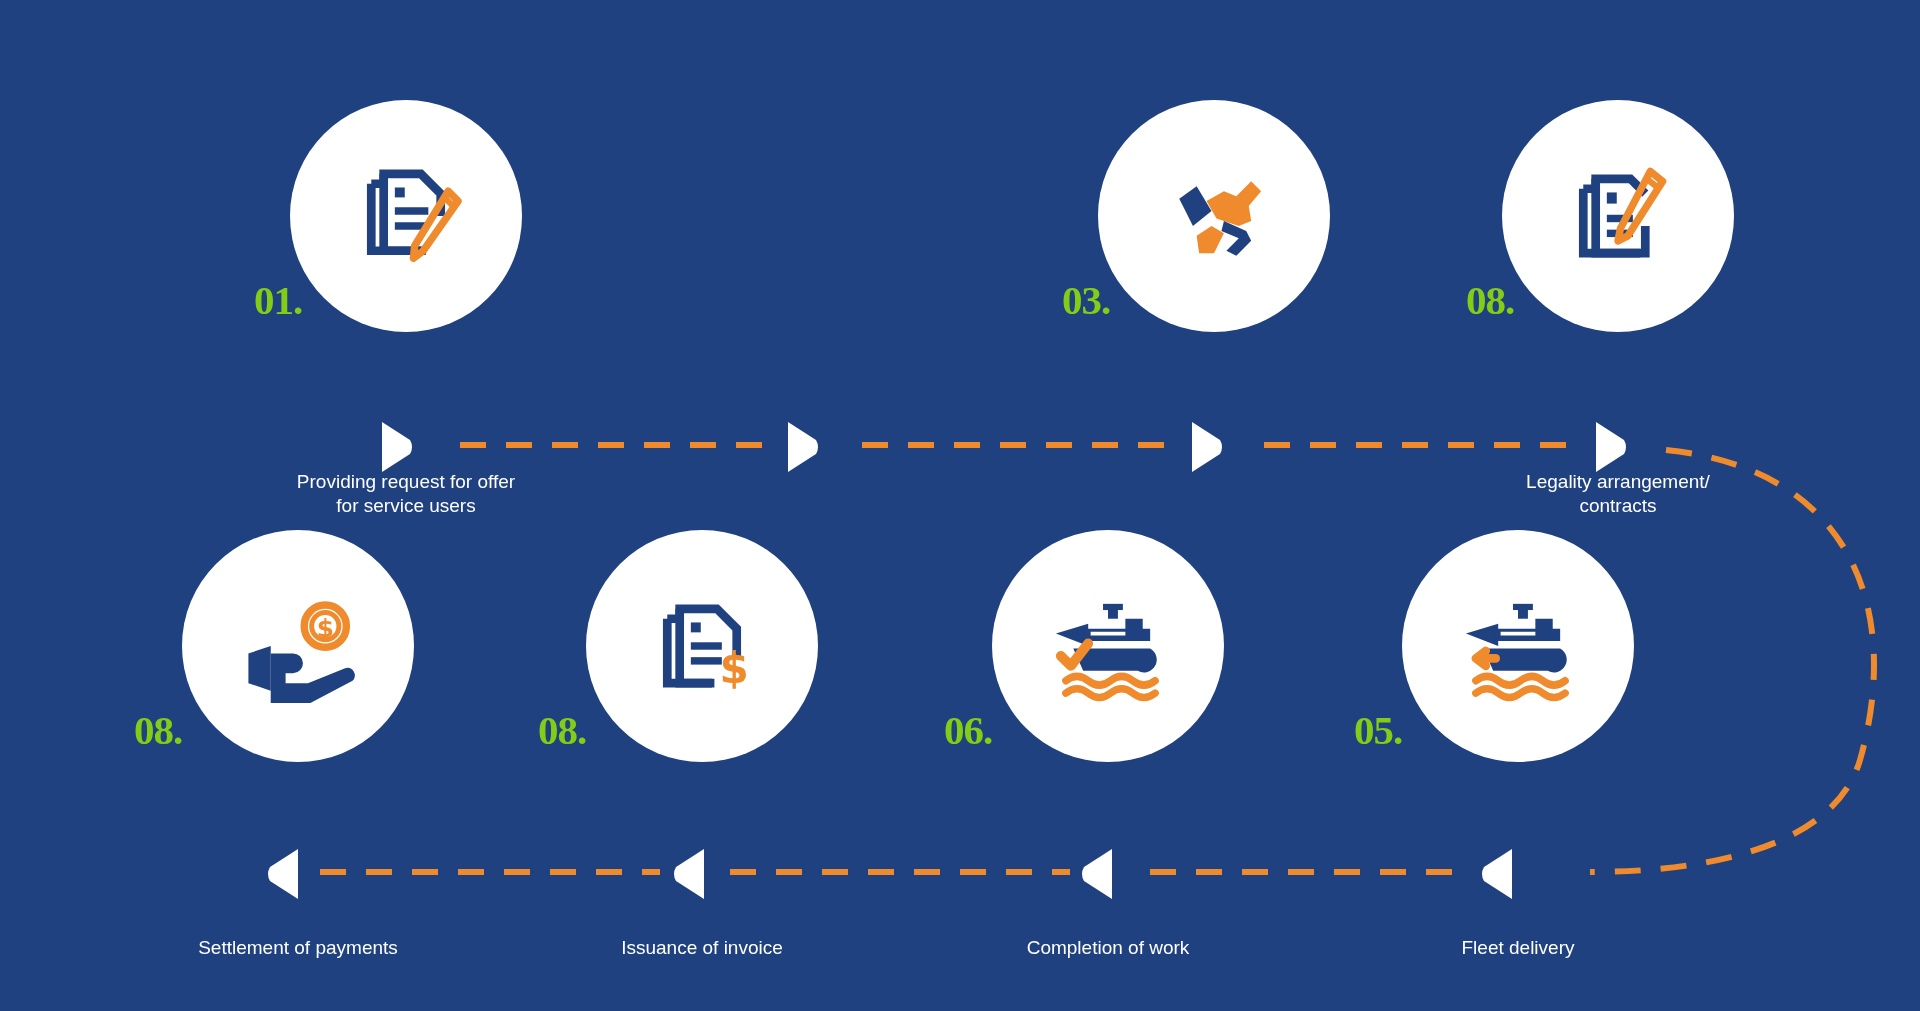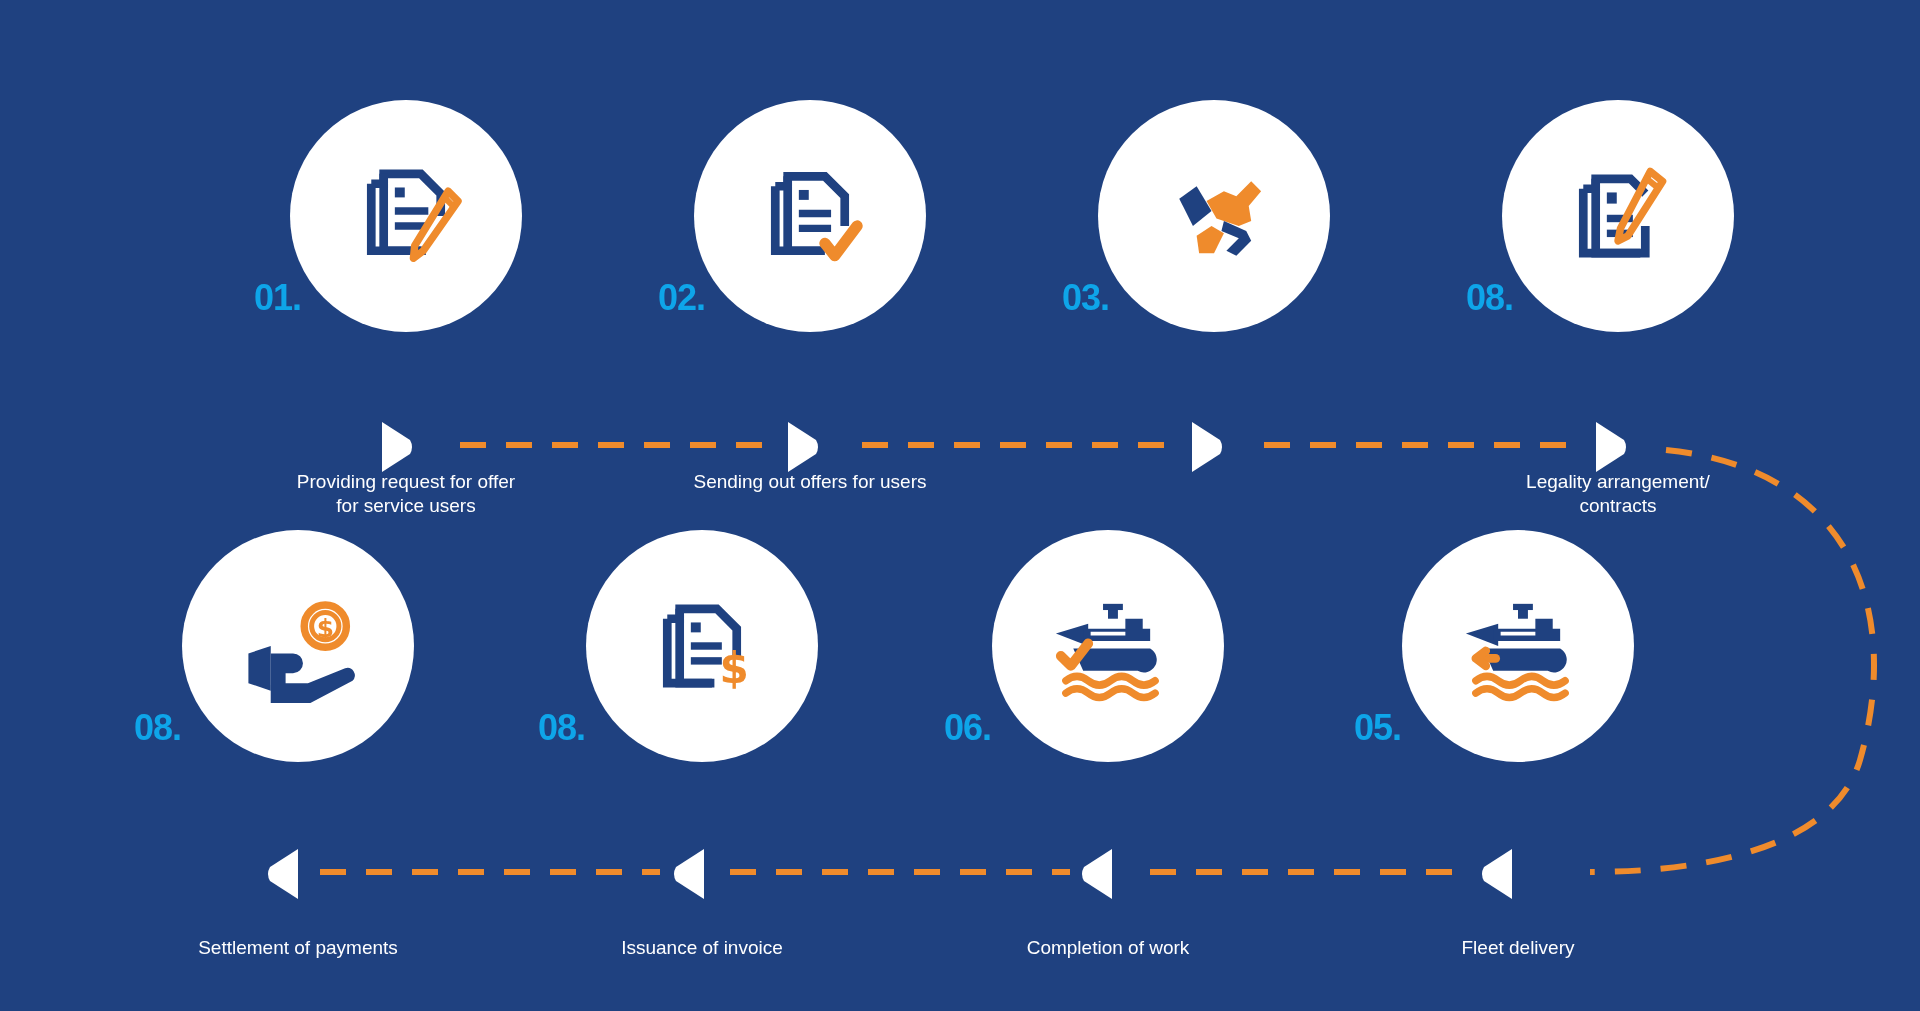--- a/index.html
+++ b/index.html
@@ -19,26 +19,26 @@
     position:absolute; left:50%; top:0; transform:translateX(-50%);
     width:232px; height:232px; border-radius:50%;
     background:#ffffff;
     display:flex; align-items:center; justify-content:center;
   }
   .circle svg { width:124px; height:124px; display:block; }
 
   .step-num {
     position:absolute;
     left:0; top:180px;
-    font-size:36px;
+    font-size:41px;
     font-weight:bold;
-    color:#0ea5e9;
+    color:#84cc16;
     letter-spacing:-1px;
     line-height:1;
-    font-family:Liberation Sans, sans-serif;
+    font-family:Liberation Serif, serif;
   }
   .step-label {
     position:absolute;
     left:50%; top:358px;
     transform:translateX(-50%);
     width:300px;
     text-align:center;
     color:#ffffff;
     font-size:19px;
     line-height:1.28;
@@ -133,35 +133,20 @@
         <line x1="41" y1="58" x2="68" y2="58" stroke="#1f4180" stroke-width="6"></line>
         <path d="M84 30 L92 38 L64 78 L56 84 L57 74 Z" fill="none" stroke="#ef8b2c" stroke-width="6" stroke-linejoin="round"></path>
         <line x1="80" y1="34" x2="88" y2="42" stroke="#ef8b2c" stroke-width="5"></line>
       </svg>
     </div>
     <div class="step-num num-left">01.</div>
     <div class="step-label">Providing request for offer
 for service users</div>
   </div>
 
-  <div class="step row-top" style="left:650px;">
-    <div class="circle">
-      <svg viewBox="0 0 100 100">
-        <path d="M22 26 h10 v-8 h30 l16 16 v24" fill="none" stroke="#1f4180" stroke-width="7"></path>
-        <path d="M22 26 v52 h38" fill="none" stroke="#1f4180" stroke-width="7"></path>
-        <path d="M32 18 v60 h30" fill="none" stroke="#1f4180" stroke-width="7"></path>
-        <rect x="41" y="29" width="8" height="8" fill="#1f4180"></rect>
-        <line x1="41" y1="48" x2="67" y2="48" stroke="#1f4180" stroke-width="6"></line>
-        <line x1="41" y1="60" x2="67" y2="60" stroke="#1f4180" stroke-width="6"></line>
-        <path d="M62 72 L70 82 L88 58" fill="none" stroke="#ef8b2c" stroke-width="9" stroke-linecap="round" stroke-linejoin="round"></path>
-      </svg>
-    </div>
-    <div class="step-num num-left">02.</div>
-    <div class="step-label">Sending out offers for users</div>
-  </div>
 
   <div class="step row-top" style="left:1054px;">
     <div class="circle">
       <svg viewBox="0 0 100 100">
         <path d="M22 36 L36 26 L48 46 L33 58 Z" fill="#1f4180"></path>
         <path d="M44 38 L58 30 L68 34 L80 22 L88 30 L78 42 L80 54 L70 58 L52 52 Z" fill="#ef8b2c"></path>
         <path d="M36 66 L48 58 L58 64 L50 80 L38 80 Z" fill="#ef8b2c"></path>
         <path d="M58 54 L76 62 L80 70 L68 82 L60 78 L70 68 L56 62 Z" fill="#1f4180"></path>
       </svg>
     </div>

